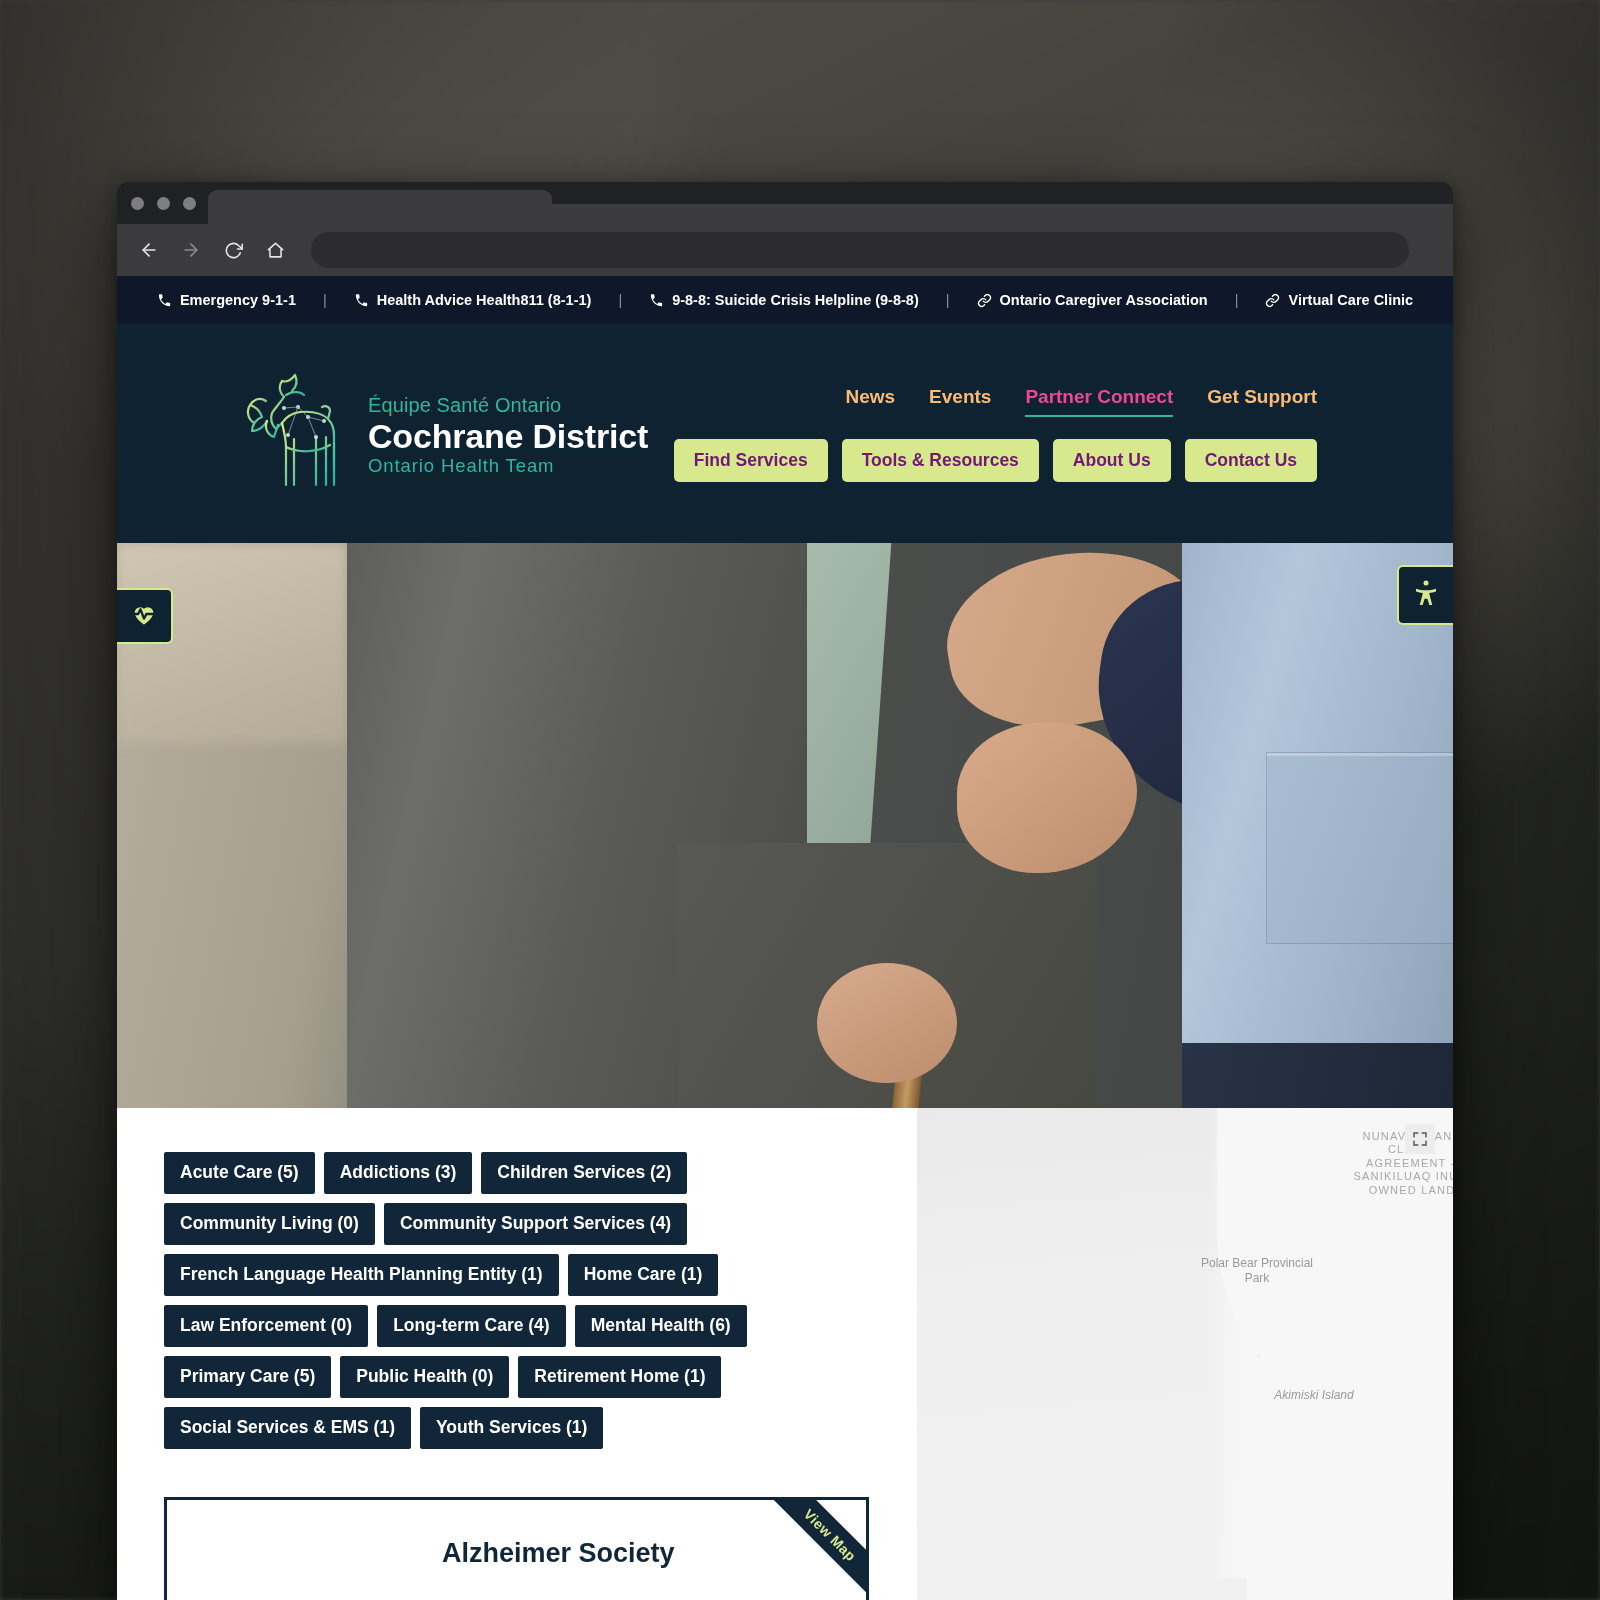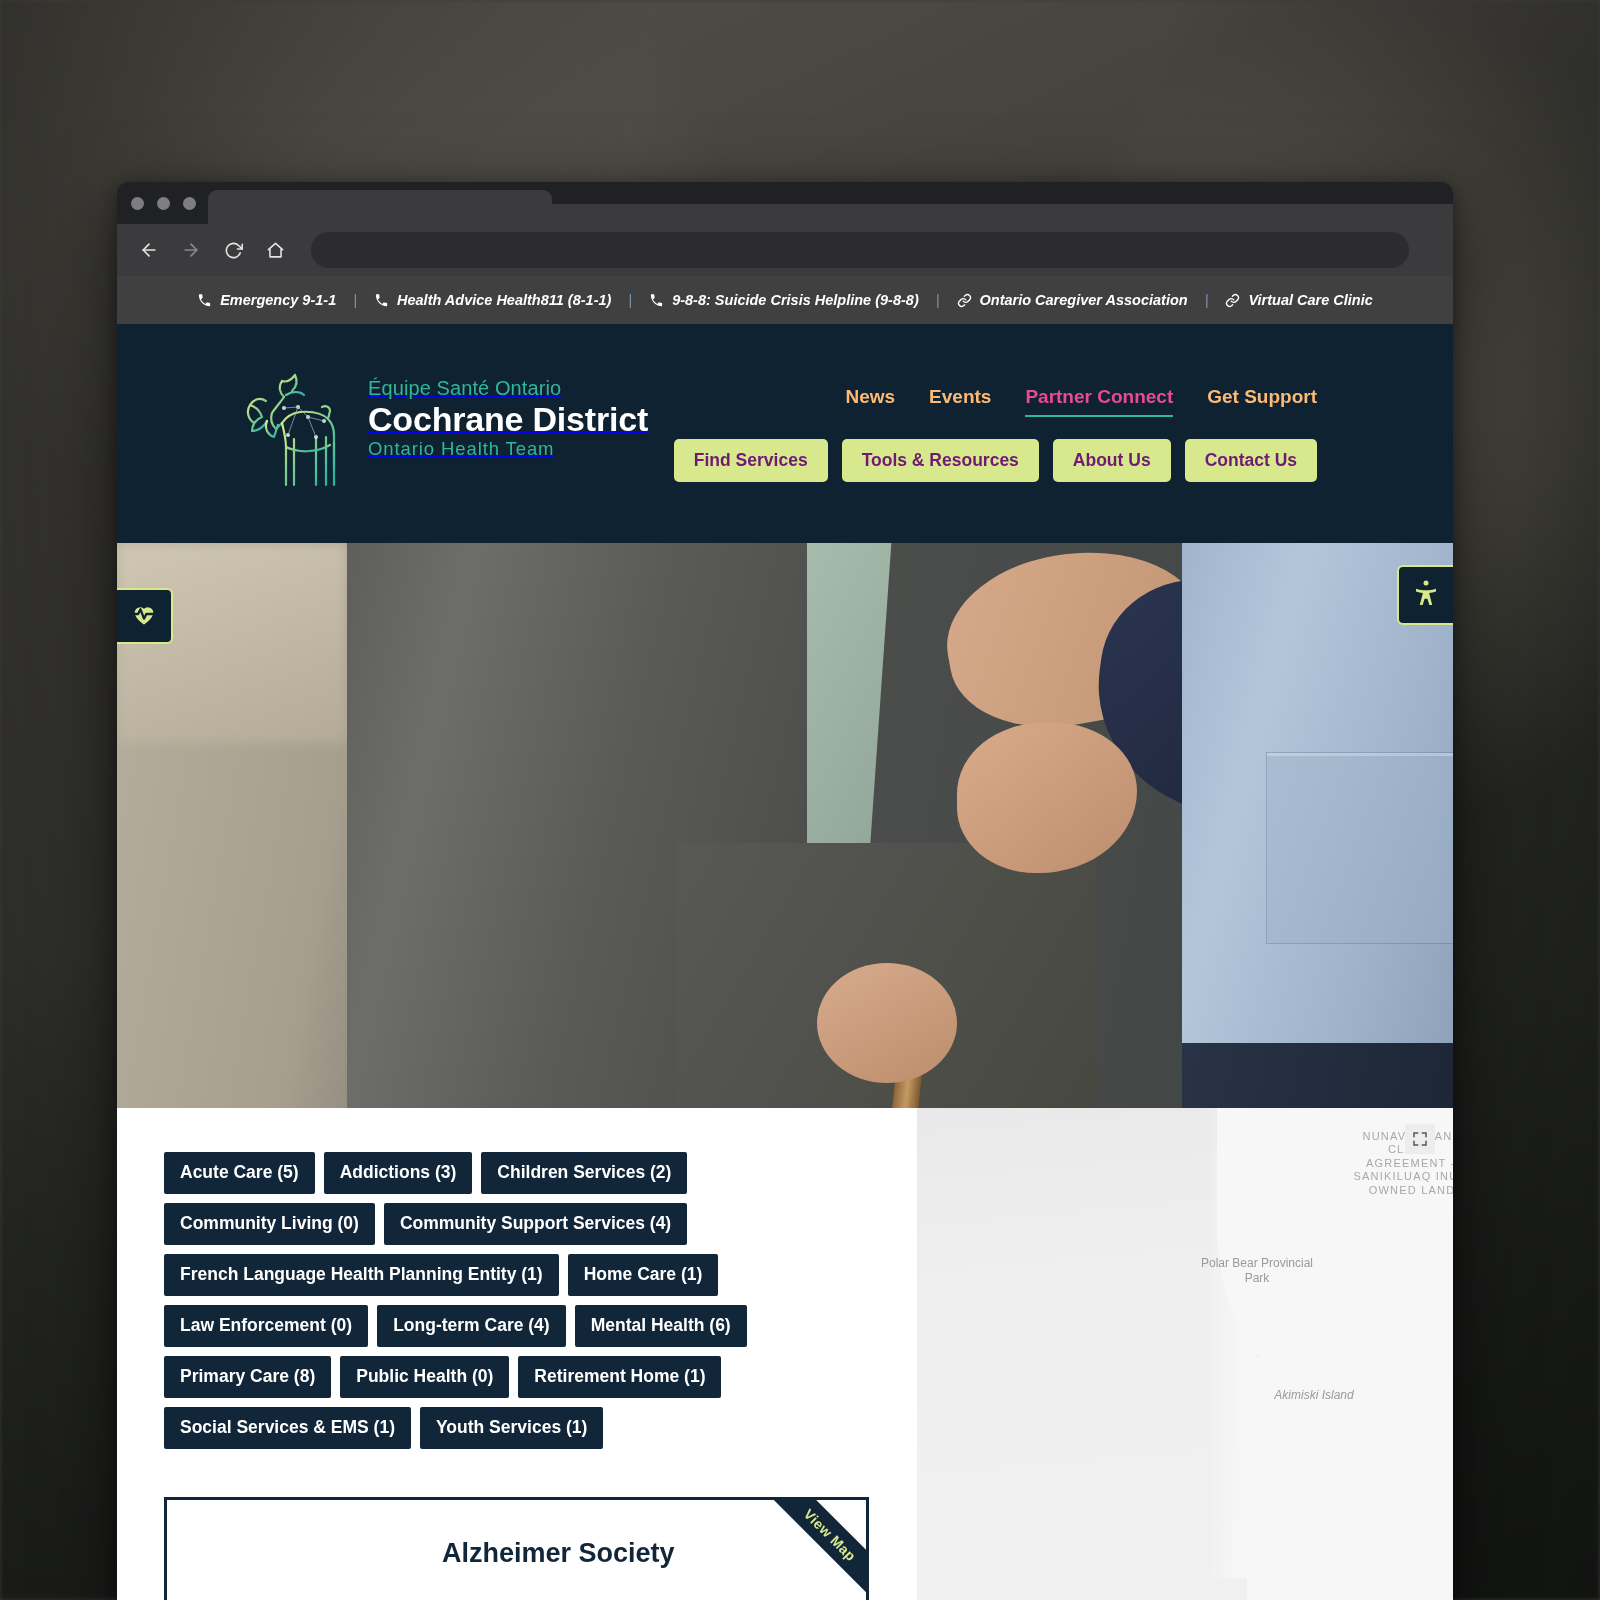--- a/index.html
+++ b/index.html
@@ -66,39 +66,39 @@
   .navbtn.dim { color: #8a8a8a; }
   .omnibox {
     flex: 1; height: 36px; margin-left: 12px; margin-right: 30px;
     background: #2c2c2e; border-radius: 18px;
   }
 
   
   #site { position: relative; background: #fff; }
 
   .topbar {
-    background: #404040; height: 48px;
+    background: #0f172a; height: 48px;
     display: flex; align-items: center; justify-content: center;
-    gap: 0px;
-    color: #fff; font-size: 14.5px; font-weight: 700; font-style: italic;
+    gap: 10px;
+    color: #fff; font-size: 14.5px; font-weight: 700;
   }
   .topbar a {
     display: inline-flex; align-items: center; gap: 8px;
     color: #fff; text-decoration: none; white-space: nowrap;
   }
   .topbar .sep { color: #7e93aa; padding: 0 17px; font-weight: 400; }
   .tb-ico { display: inline-block; width: 15px; height: 15px; }
 
   .header {
     background: #0f2232; height: 219px;
     display: flex; align-items: center;
     padding: 0 0 0 125px;
     position: relative;
   }
-  .brand { display: flex; gap: 16px; }
+  .brand { display: flex; align-items: center; gap: 16px; }
   .brand-text { padding-top: 4px; }
   .brand-l1 { color: #2fb79a; font-size: 20px; font-weight: 500; letter-spacing:.1px;}
   .brand-l2 { color: #fff; font-size: 34px; font-weight: 800; line-height: 1.12; letter-spacing:-.2px;}
   .brand-l3 { color: #2fb79a; font-size: 18.5px; font-weight: 500; letter-spacing: .9px; }
 
   .navzone {
     position: absolute; right: 136px; top: 50%; transform: translateY(-50%);
     display: flex; flex-direction: column; align-items: flex-end; gap: 22px;
   }
   .navlinks { display: flex; align-items: flex-end; gap: 34px; }
@@ -450,21 +450,21 @@
           <button class="tag">Acute Care (5)</button>
           <button class="tag">Addictions (3)</button>
           <button class="tag">Children Services (2)</button>
           <button class="tag">Community Living (0)</button>
           <button class="tag">Community Support Services (4)</button>
           <button class="tag">French Language Health Planning Entity (1)</button>
           <button class="tag">Home Care (1)</button>
           <button class="tag">Law Enforcement (0)</button>
           <button class="tag">Long-term Care (4)</button>
           <button class="tag">Mental Health (6)</button>
-          <button class="tag">Primary Care (8)</button>
+          <button class="tag">Primary Care (5)</button>
           <button class="tag">Public Health (0)</button>
           <button class="tag">Retirement Home (1)</button>
           <button class="tag">Social Services &amp; EMS (1)</button>
           <button class="tag">Youth Services (1)</button>
         </div>
 
         <div class="partner-card">
           <div class="pc-img"></div>
           <div class="pc-body">
             <div class="pc-title">Alzheimer Society</div>

